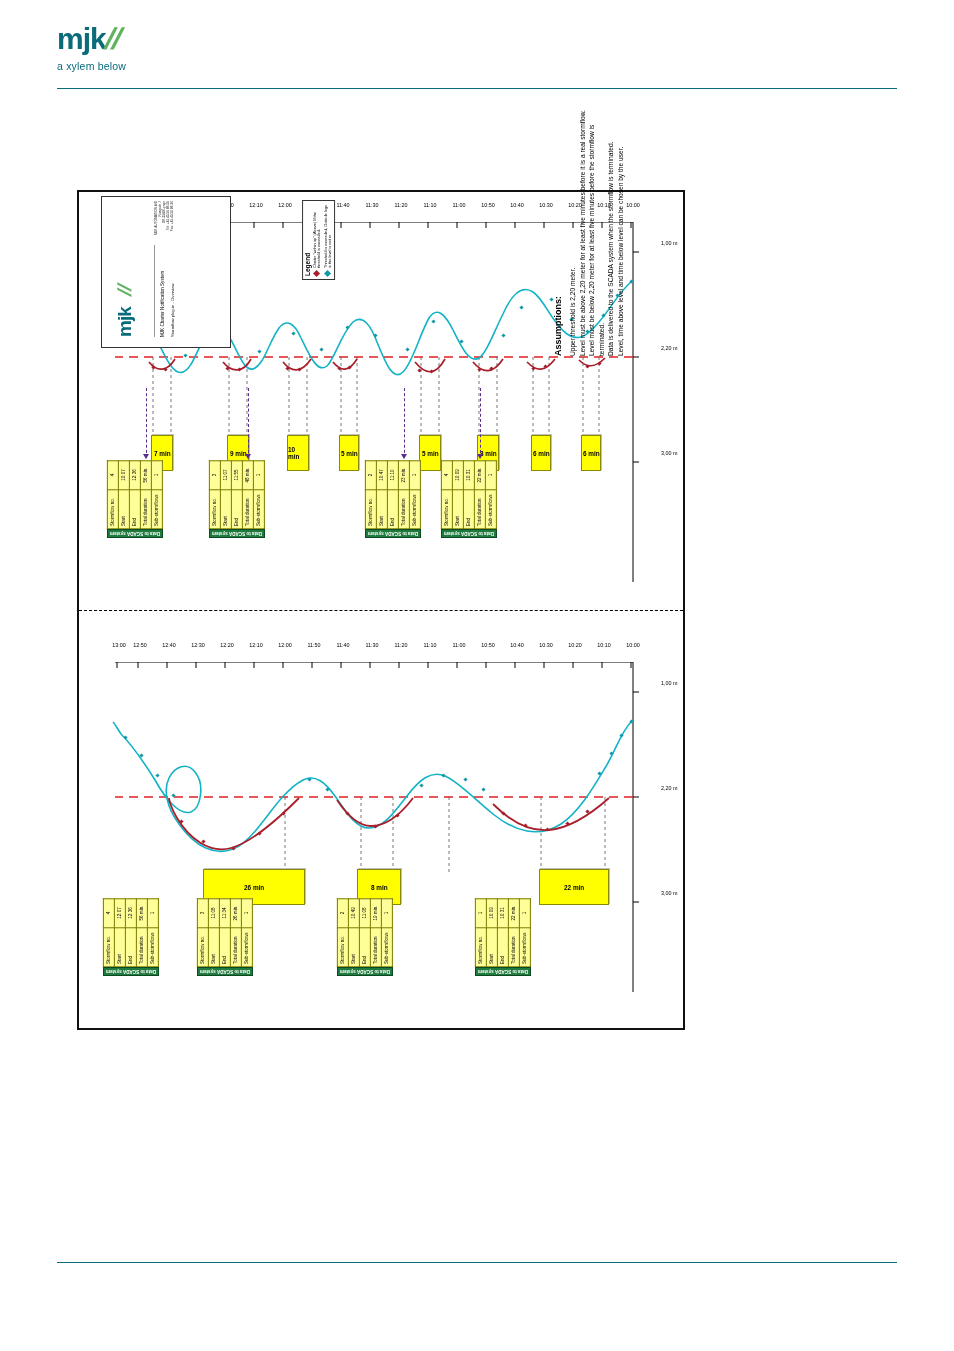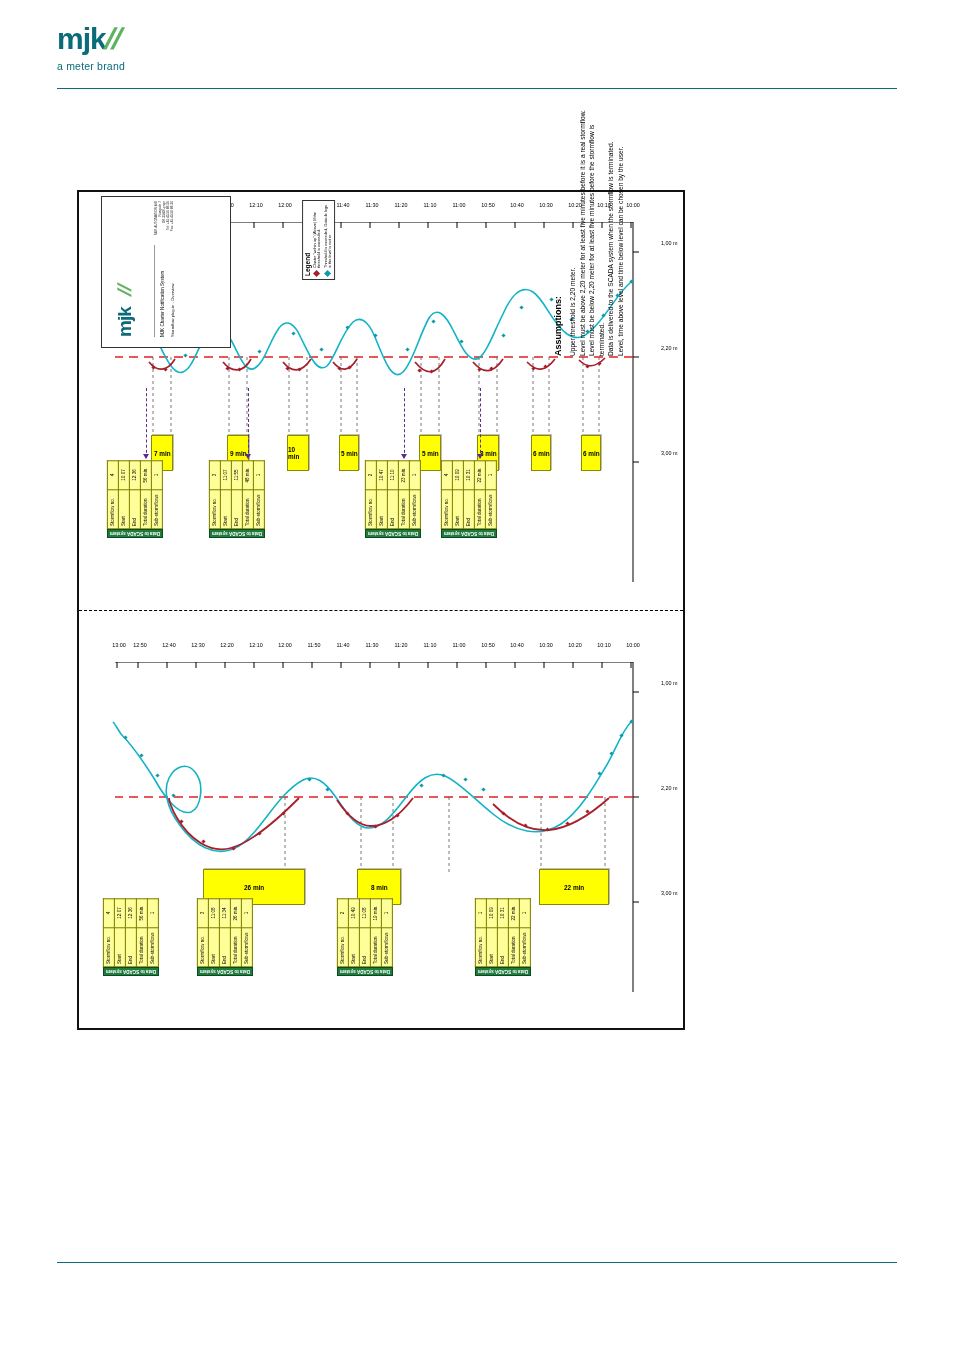--- a/index.html
+++ b/index.html
@@ -78,21 +78,21 @@
   #titleblock .tb-addr{font-size:3.2px;line-height:1.25;color:#222;}
   svg{display:block;}
 </style>
 </head>
 <body>
 
 <div id="logo-block">
   <div class="logo-word">
     <span>mjk</span><span class="logo-slash">//</span>
   </div>
-  <div class="logo-sub">a meter brand</div>
+  <div class="logo-sub">a xylem below</div>
 </div>
 <div id="header-rule"></div>
 <div id="footer-rule"></div>
 
 <div id="drawing-frame">
   <div id="sheet">
 
     <div class="chart" style="left:30px;top:38px;width:360px;height:540px;">
       <svg width="360" height="540" viewBox="0 0 360 540">
 

